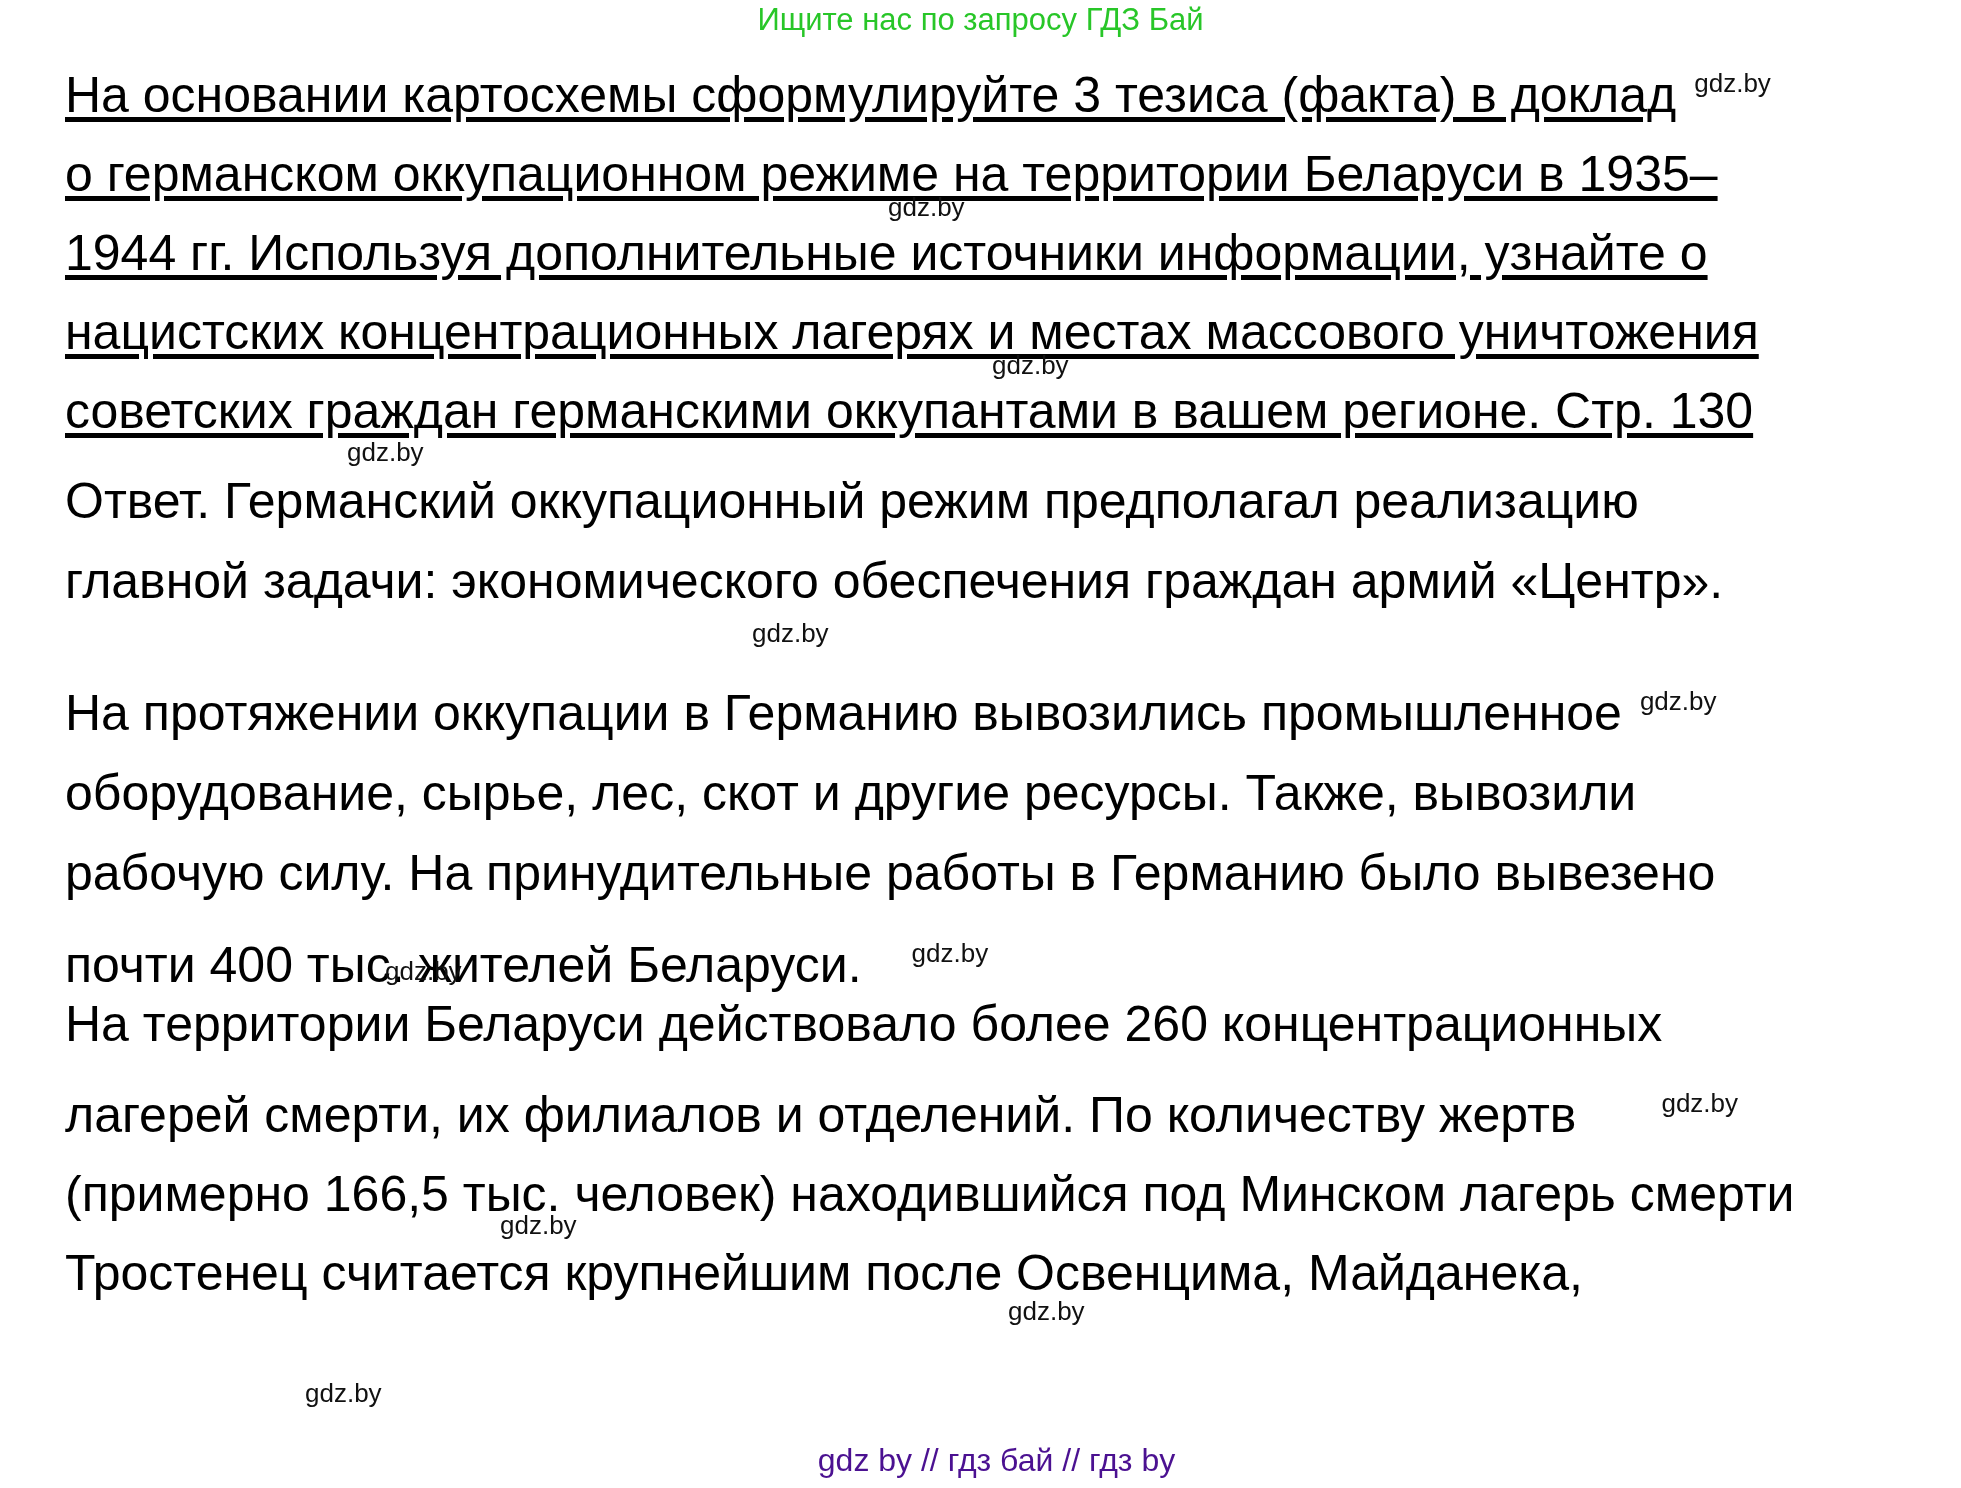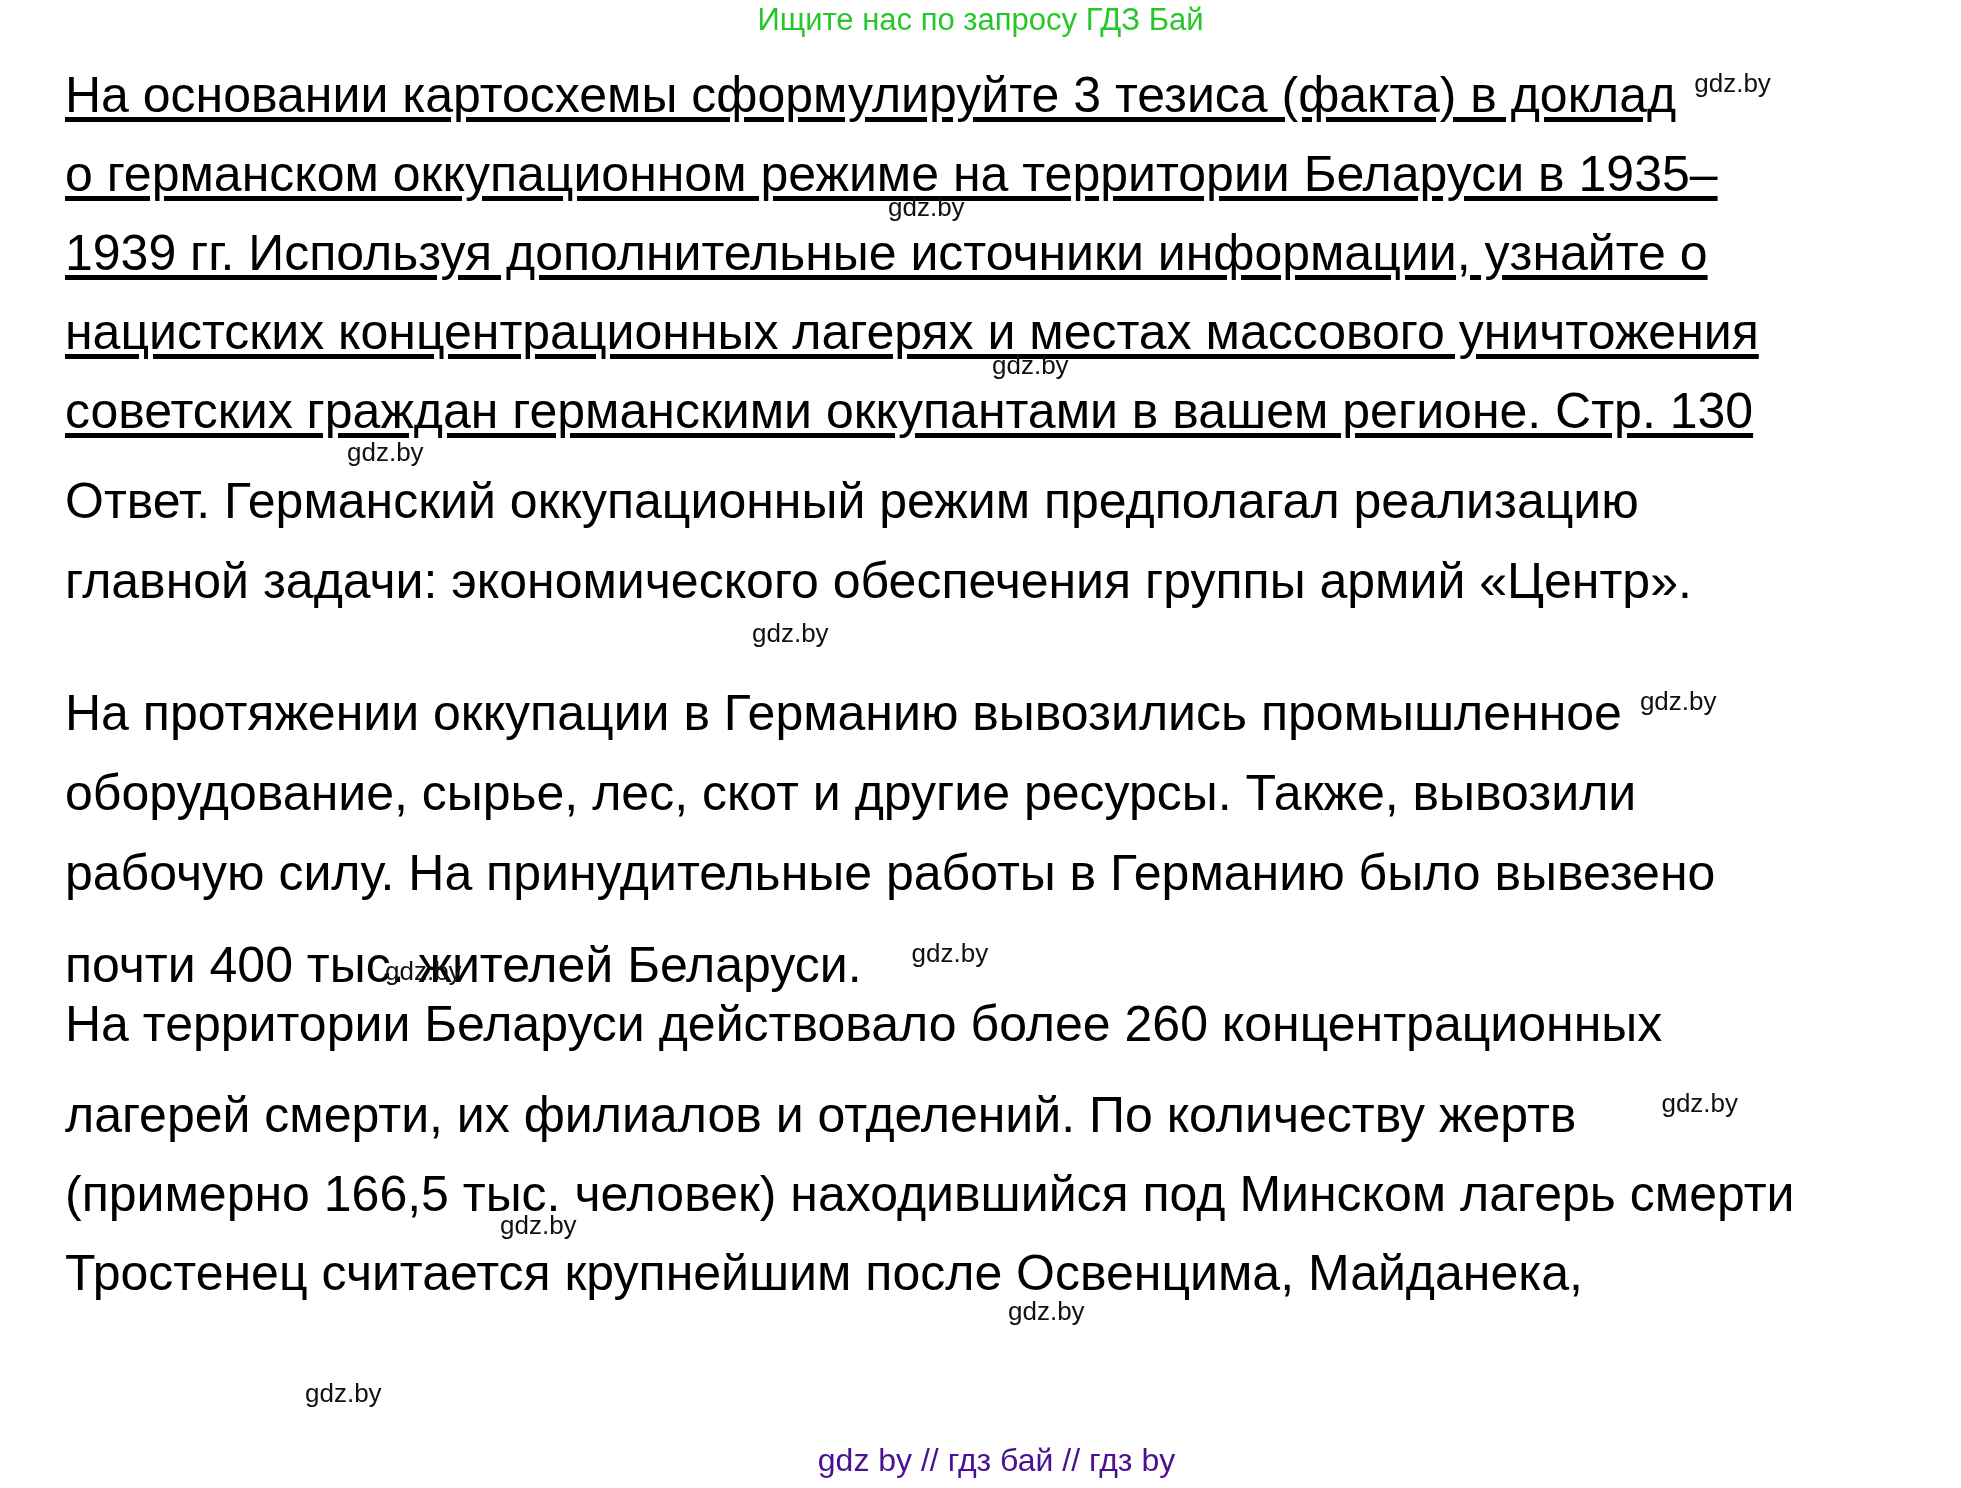--- a/index.html
+++ b/index.html
@@ -72,33 +72,33 @@
   <div class="header">Ищите нас по запросу ГДЗ Бай</div>
 
   <div class="textblock question">
     <div class="q-line">
       <span class="u">На основании картосхемы сформулируйте 3 тезиса (факта) в доклад</span><span class="wm inline">gdz.by</span>
     </div>
     <div class="q-line">
       <span class="u">о германском оккупационном режиме на территории Беларуси в 1935–</span>
     </div>
     <div class="q-line">
-      <span class="u">1939 гг. Используя дополнительные источники информации, узнайте о</span>
+      <span class="u">1944 гг. Используя дополнительные источники информации, узнайте о</span>
     </div>
     <div class="q-line">
       <span class="u">нацистских концентрационных лагерях и местах массового уничтожения</span>
     </div>
     <div class="q-line">
       <span class="u">советских граждан германскими оккупантами в вашем регионе. Стр. 130</span>
     </div>
   </div>
 
   <div class="textblock para1">
     <div>Ответ. Германский оккупационный режим предполагал реализацию</div>
-    <div>главной задачи: экономического обеспечения группы армий «Центр».</div>
+    <div>главной задачи: экономического обеспечения граждан армий «Центр».</div>
   </div>
 
   <div class="textblock para2">
     <div>
       <span>На протяжении оккупации в Германию вывозились промышленное</span><span class="wm inline">gdz.by</span>
     </div>
     <div>оборудование, сырье, лес, скот и другие ресурсы. Также, вывозили</div>
     <div>рабочую силу. На принудительные работы в Германию было вывезено</div>
     <div>
       <span>почти 400 тыс. жителей Беларуси.</span><span class="wm inline gap-md">gdz.by</span>

